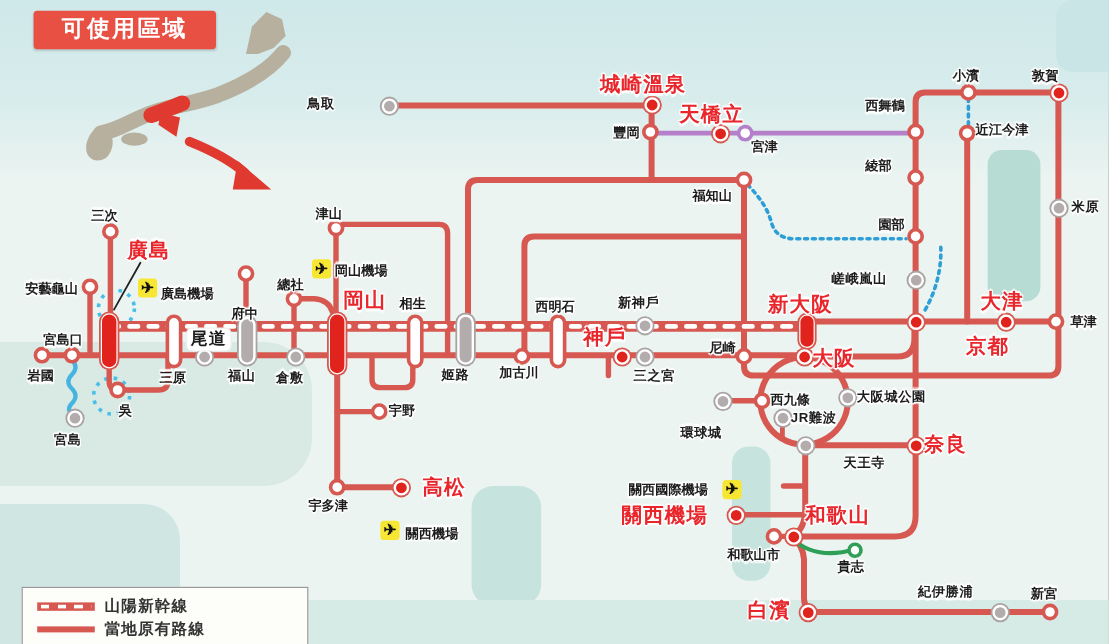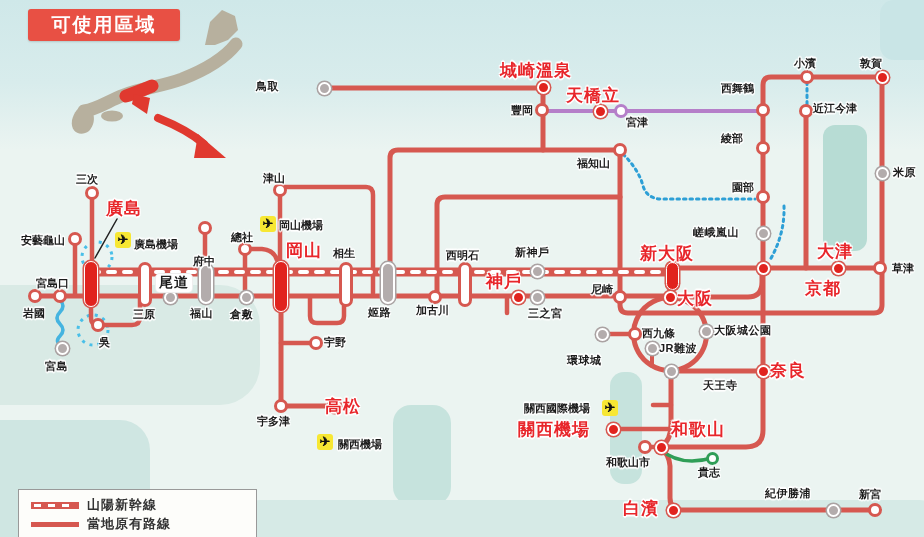--- a/index.html
+++ b/index.html
@@ -212,21 +212,21 @@
       <div class="lbl sm" style="left: 133px; top: 307px;">三原</div>
       <div class="lbl md" style="left: 190px; top: 306px;">福山</div>
       <div class="lbl sm" style="left: 193px; top: 210px; margin-top: 44px;">府中</div>
       <div class="lbl md" style="left: 230px; top: 307px;">倉敷</div>
       <div class="lbl sm" style="left: 231px; top: 230px;">總社</div>
       <div class="lbl sm" style="left: 263px; top: 171px;">津山</div>
       <div class="lbl red" style="left: 286px; top: 239px;">岡山</div>
       <div class="lbl sm" style="left: 333px; top: 246px;">相生</div>
       <div class="lbl sm" style="left: 324px; top: 335px;">宇野</div>
       <div class="lbl sm" style="left: 257px; top: 414px;">宇多津</div>
-      <div class="lbl red" style="left: 325px; top: 395px;">高松</div>
+      <div class="lbl red" style="left: 352px; top: 395px;">高松</div>
       <div class="lbl md" style="left: 368px; top: 305px;">姬路</div>
       <div class="lbl sm" style="left: 416px; top: 303px;">加古川</div>
       <div class="lbl sm" style="left: 446px; top: 248px;">西明石</div>
       <div class="lbl md" style="left: 515px; top: 245px;">新神戶</div>
       <div class="lbl red" style="left: 486px; top: 270px;">神戶</div>
       <div class="lbl md" style="left: 528px; top: 306px;">三之宮</div>
       <div class="lbl sm" style="left: 591px; top: 282px;">尼崎</div>
       <div class="lbl red" style="left: 640px; top: 242px;">新大阪</div>
       <div class="lbl red" style="left: 677px; top: 287px;">大阪</div>
       <div class="lbl sm" style="left: 642px; top: 326px;">西九條</div>

